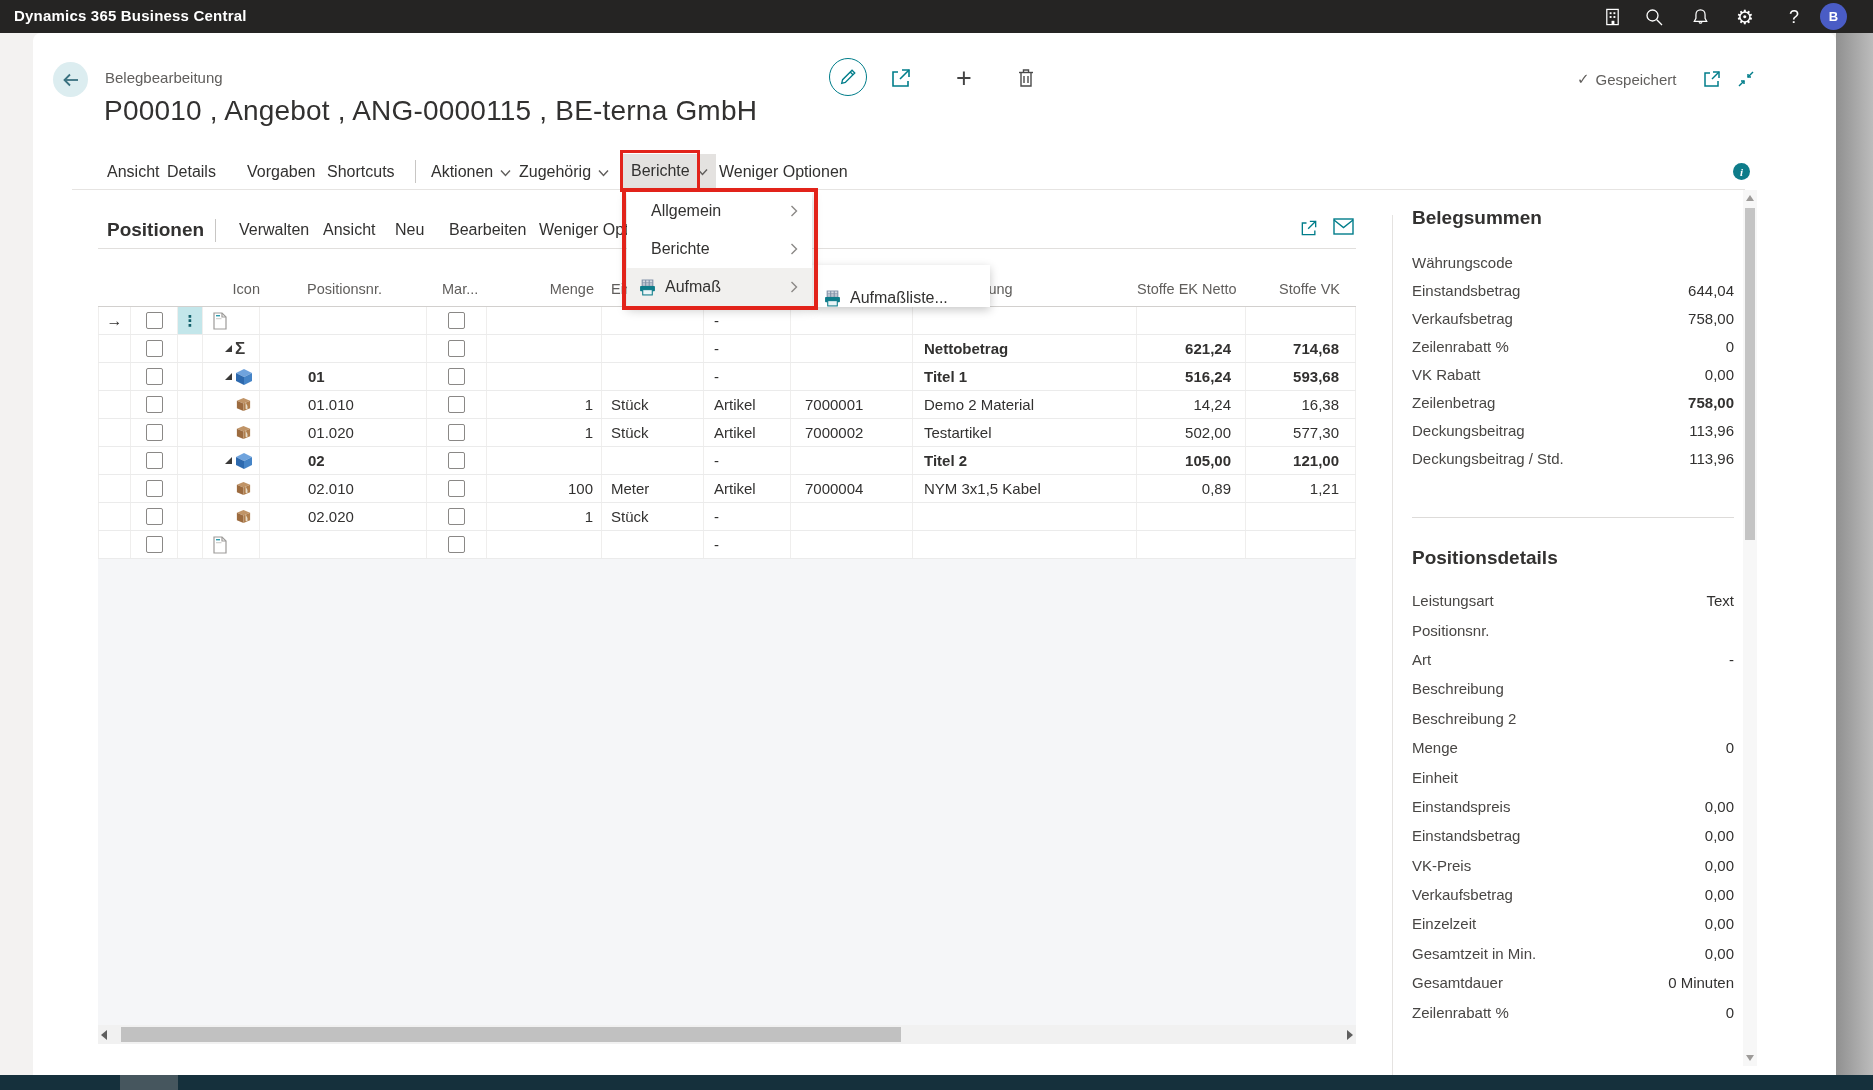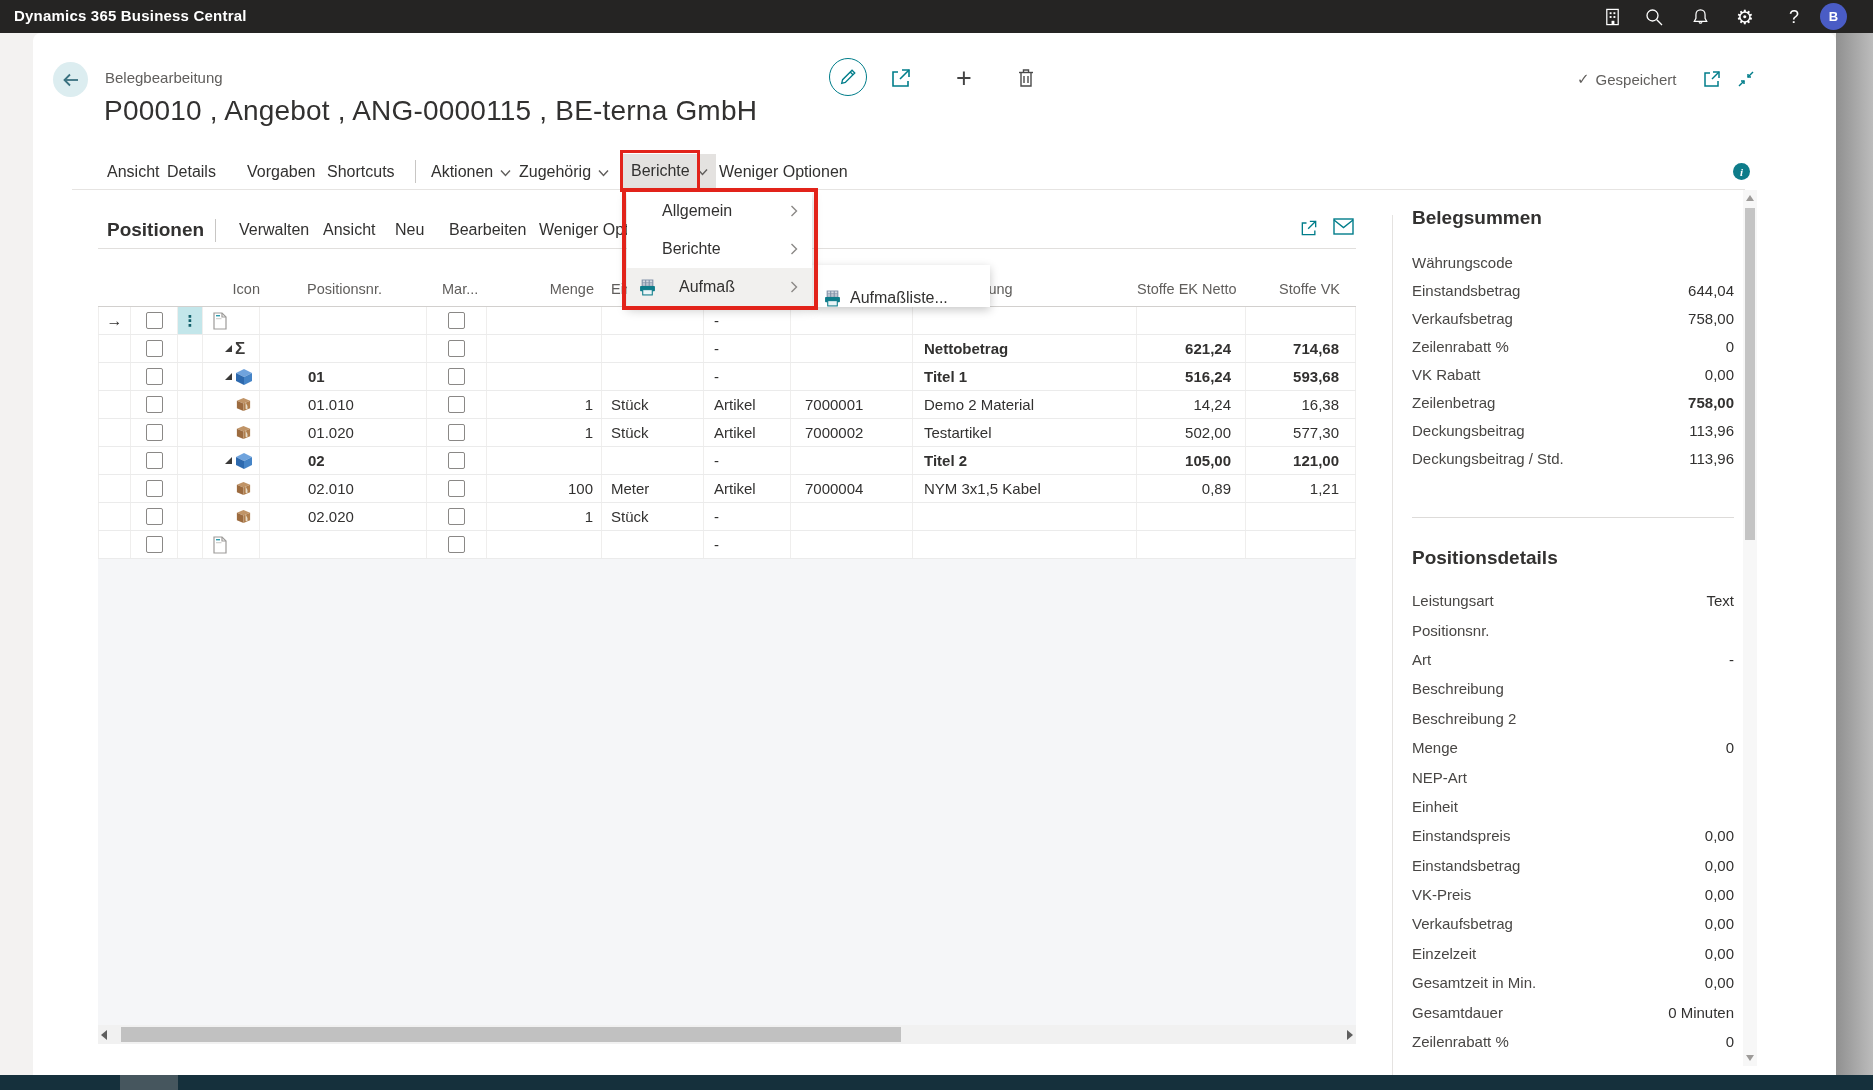--- a/index.html
+++ b/index.html
@@ -36,23 +36,23 @@
   .berichte-item { left:590px !important; top:121px !important; background:#e4e2e0; padding:0 8px; height:34px !important; z-index:31; }
   .menubar-underline { position:absolute; left:39px; top:156px; width:1673px; height:1px; background:#e6e4e2; }
   .info-btn { position:absolute; left:1700px; top:130px; width:17px; height:17px; border-radius:50%; background:#0e7c8a; color:#fff; font-size:11px; font-weight:700; display:flex; align-items:center; justify-content:center; cursor:pointer; font-family:"Liberation Serif",serif; font-style:italic; }
 
   
   .red-menu-box { position:absolute; left:587px; top:117px; width:80px; height:42px; border:3px solid #e2231a; z-index:50; pointer-events:none; }
   .red-dd-box { position:absolute; left:589px; top:155px; width:196px; height:122px; border:4px solid #e2231a; z-index:50; pointer-events:none; }
 
   
   .dropdown { position:absolute; left:594px; top:159px; width:185px; height:114px; background:#fff; box-shadow:0 4px 10px rgba(0,0,0,.22); z-index:40; }
-  .dd-item { height:38px; display:flex; align-items:center; padding-left:35px; font-size:16px; color:#323130; position:relative; cursor:pointer; }
+  .dd-item { height:38px; display:flex; align-items:center; padding-left:24px; font-size:16px; color:#323130; position:relative; cursor:pointer; }
   .dd-item .chev-r { position:absolute; right:14px; top:13px; }
-  .dd-item.with-icon { padding-left:12px; gap:23px; }
+  .dd-item.with-icon { padding-left:12px; gap:9px; }
   .dd-item.hl { background:#f1f0ee; }
   .flyout { position:absolute; left:779px; top:232px; width:178px; height:42px; background:#fff; box-shadow:0 3px 9px rgba(0,0,0,.22); z-index:38; display:flex; align-items:flex-end; padding-left:12px; gap:9px; font-size:16px; color:#323130; cursor:pointer; }
 
   
   .pos-title { position:absolute; left:74px; top:186px; font-size:19px; font-weight:600; color:#323130; }
   .pos-divider { position:absolute; left:182px; top:186px; width:1px; height:23px; background:#c8c6c4; }
   .pos-btn { position:absolute; top:188px; font-size:16px; color:#323130; cursor:pointer; white-space:nowrap; }
   .pos-toolbar-ic { position:absolute; top:185px; width:22px; height:22px; cursor:pointer; }
   .pos-underline { position:absolute; left:65px; top:215px; width:1258px; height:1px; background:#e1dfdd; }
 
@@ -638,24 +638,20 @@
   </div>
           <div class="srow">
     <span class="sl">Beschreibung 2</span>
     <span class="sv"></span>
   </div>
           <div class="srow">
     <span class="sl">Menge</span>
     <span class="sv">0</span>
   </div>
           <div class="srow">
-    <span class="sl">NEP-Art</span>
-    <span class="sv"></span>
-  </div>
-          <div class="srow">
     <span class="sl">Einheit</span>
     <span class="sv"></span>
   </div>
           <div class="srow">
     <span class="sl">Einstandspreis</span>
     <span class="sv">0,00</span>
   </div>
           <div class="srow">
     <span class="sl">Einstandsbetrag</span>
     <span class="sv">0,00</span>

